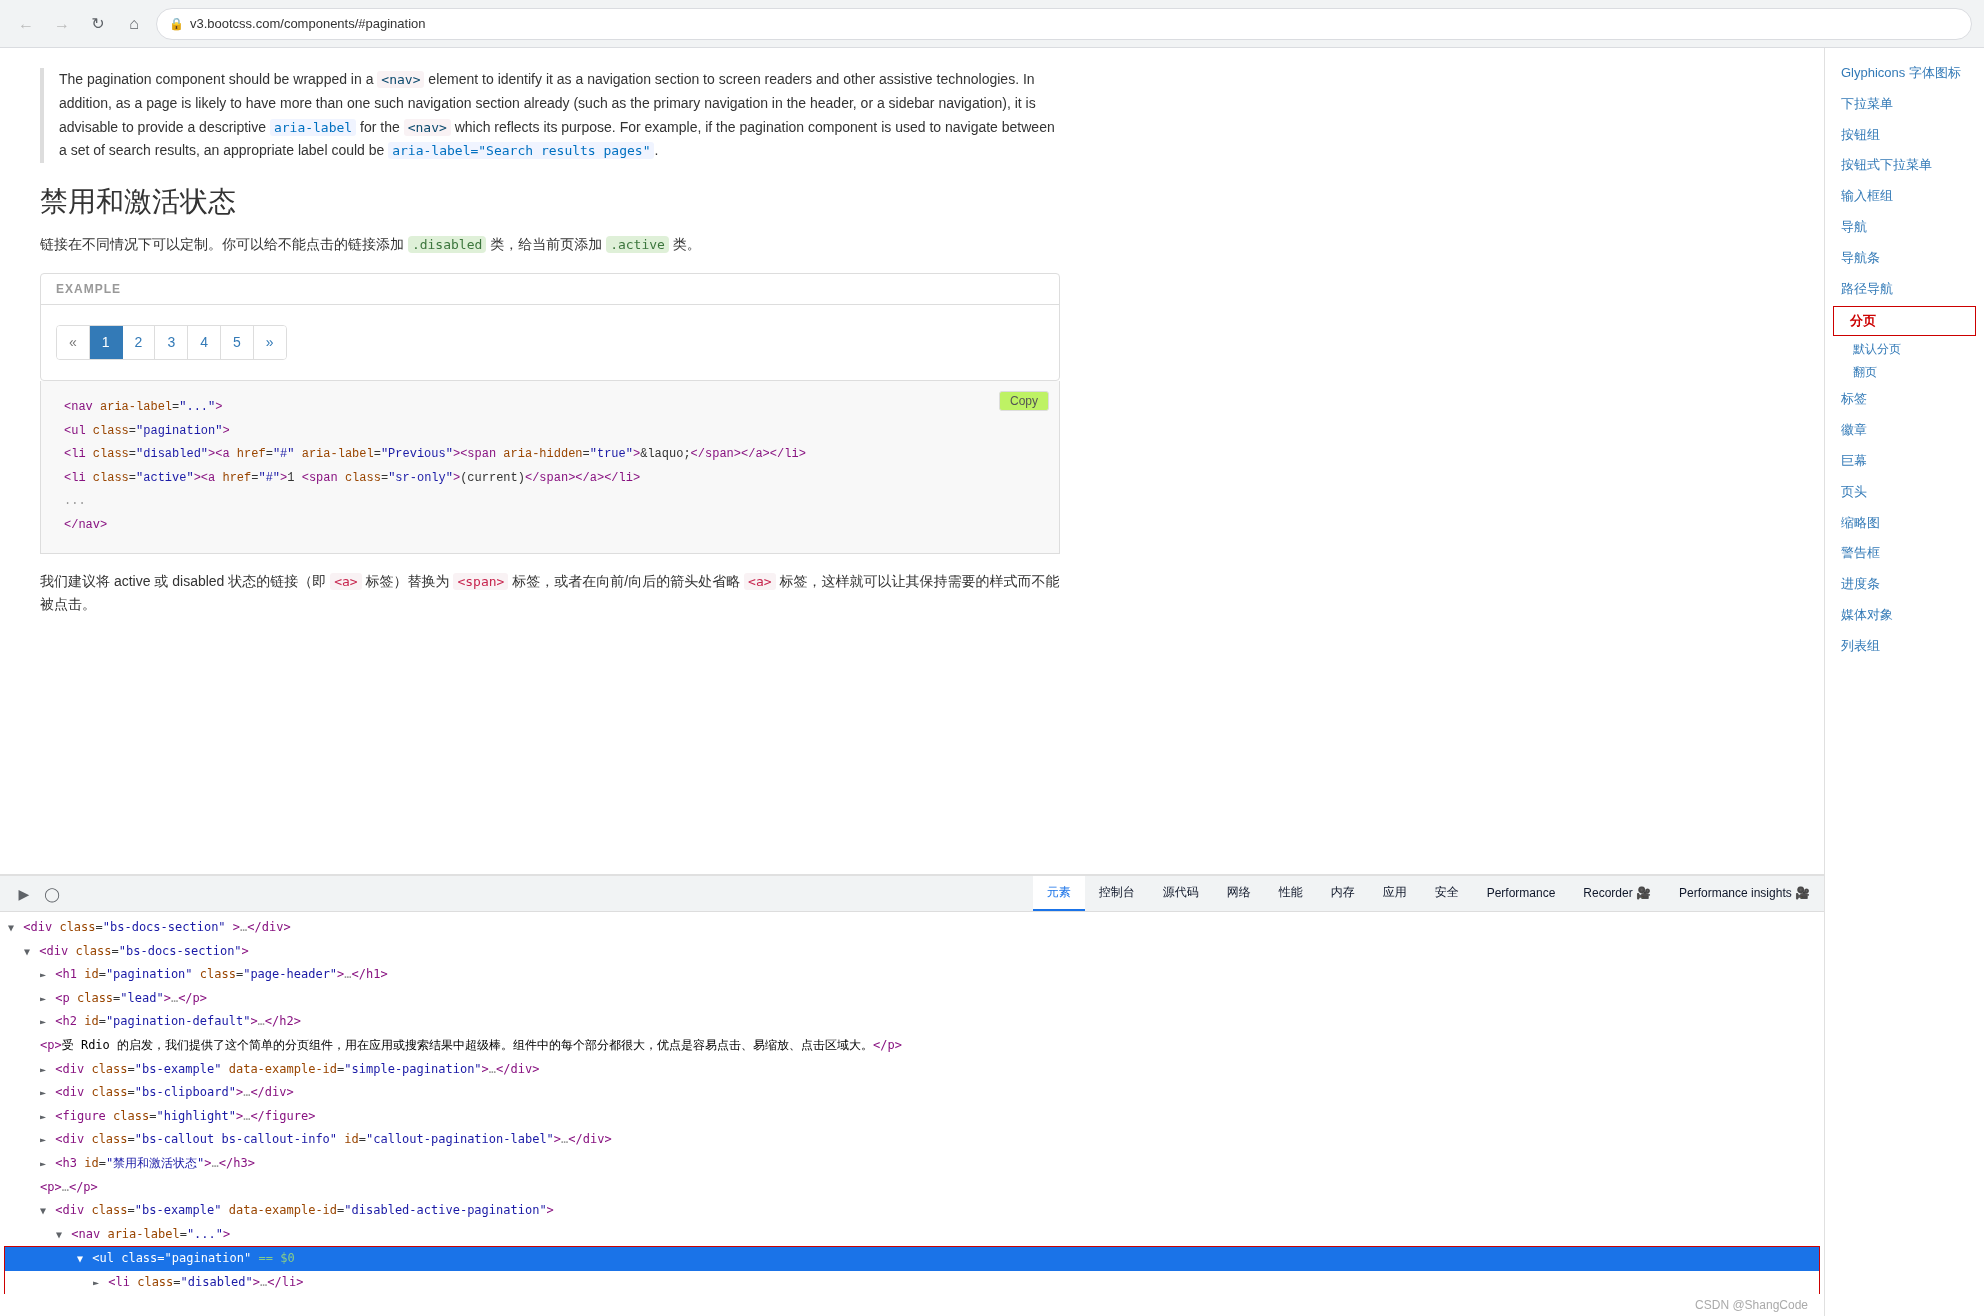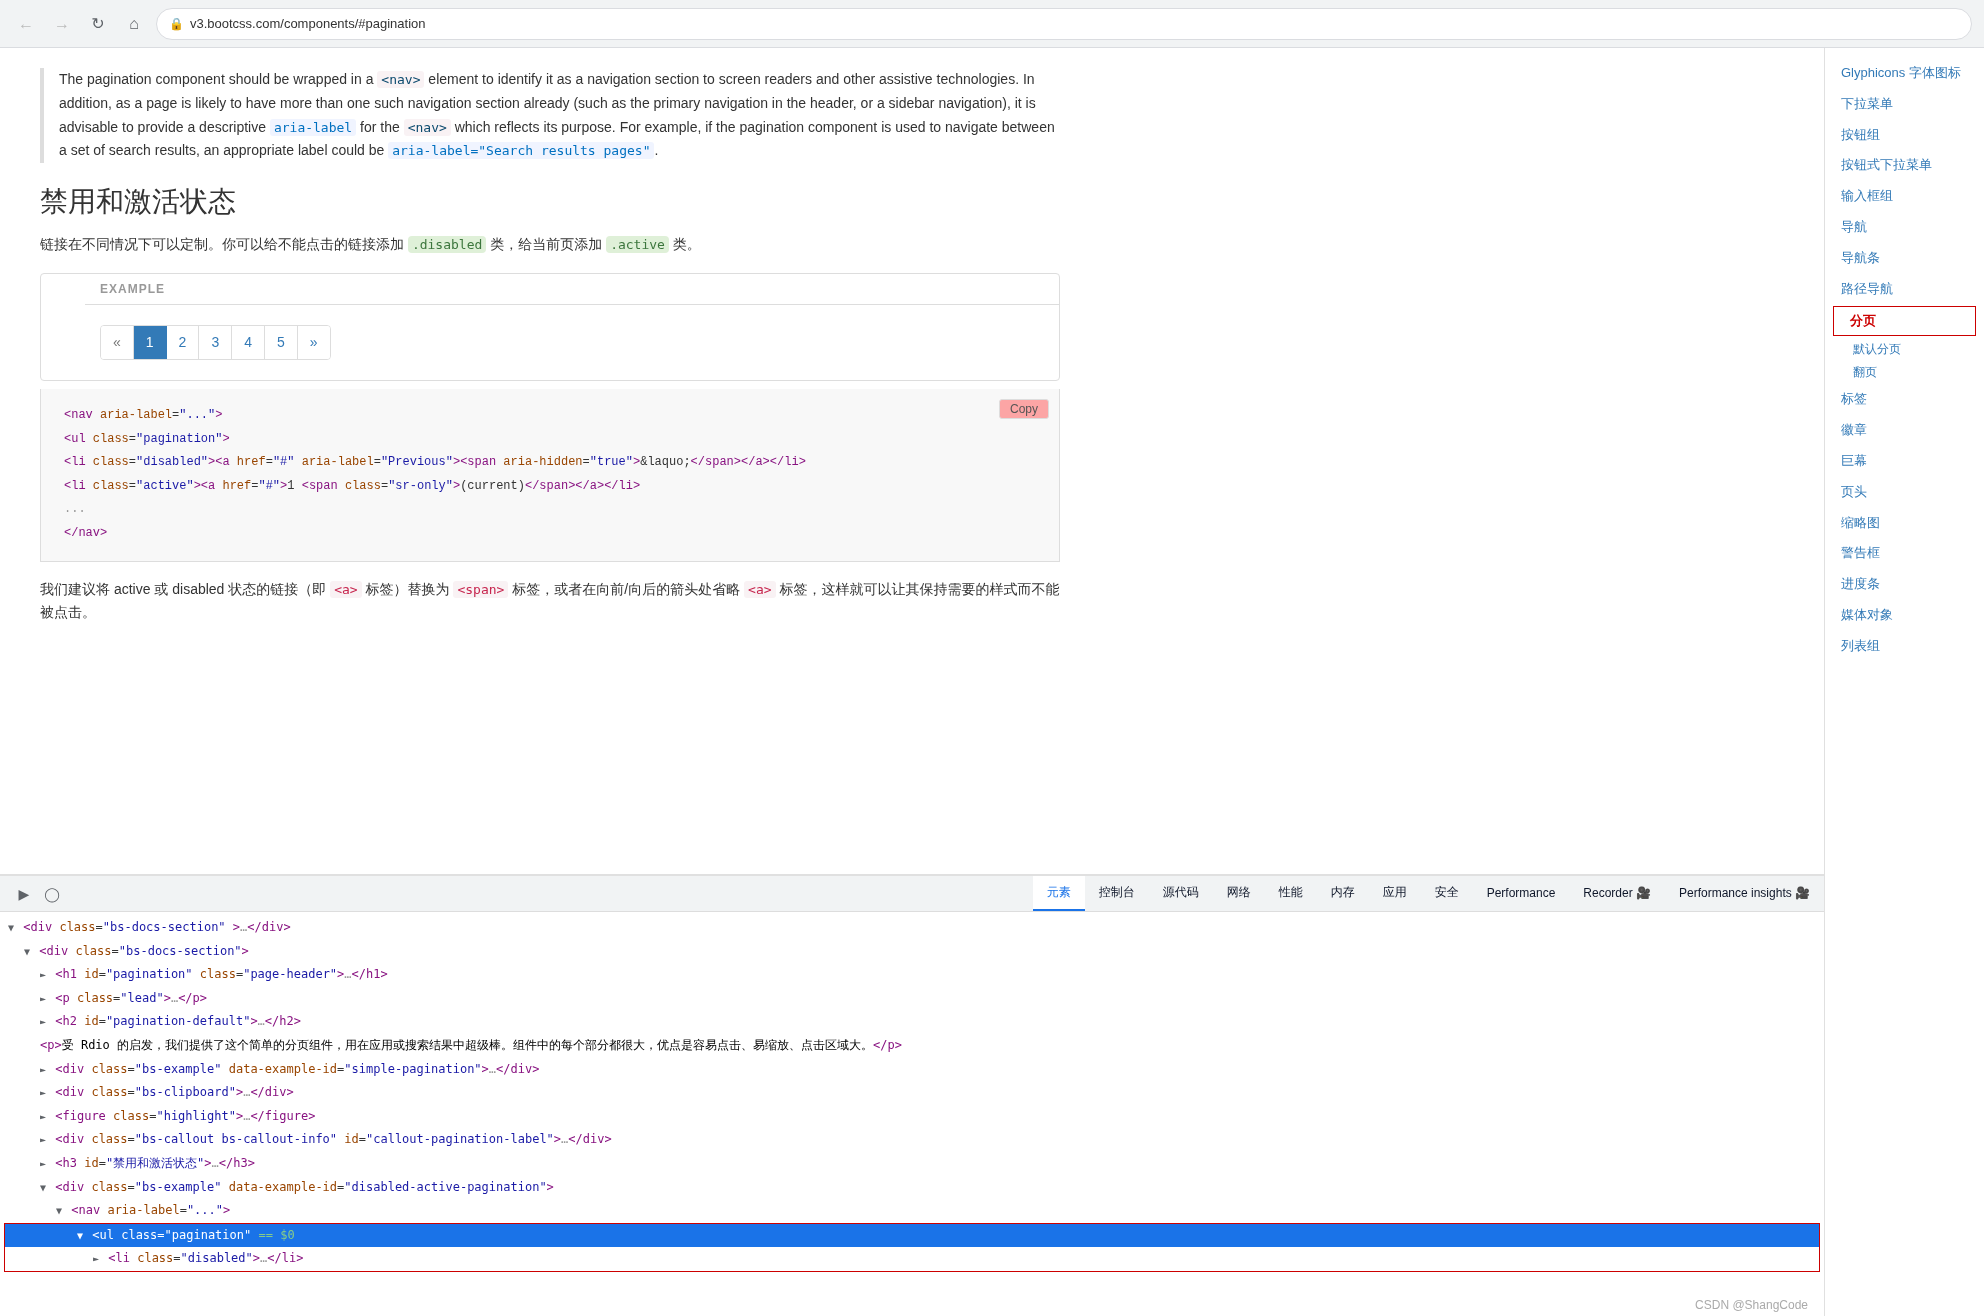--- a/index.html
+++ b/index.html
@@ -102,22 +102,21 @@
       padding: 1px 4px;
       border-radius: 4px;
     }
     .code-green { color: #3c763d; background: #dff0d8; }
     .code-red { color: #c7254e; background: #f9f2f4; }
 
     
     .example-box {
       border: 1px solid #ddd;
       border-radius: 4px;
-      margin-bottom: 8px;
-      padding-left: 44px;
+      margin-bottom: 0;
     }
     .example-label {
       font-size: 12px;
       font-weight: bold;
       color: #999;
       padding: 8px 15px;
       letter-spacing: 1px;
       border-bottom: 1px solid #ddd;
     }
     .example-content {
@@ -152,21 +151,21 @@
       background: #f8f8f8;
       border: 1px solid #ddd;
       border-top: none;
       position: relative;
       padding: 15px 15px;
     }
     .copy-btn {
       position: absolute;
       top: 10px;
       right: 10px;
-      background: #fca5a5;
+      background: #bef264;
       border: 1px solid #ddd;
       border-radius: 3px;
       padding: 2px 10px;
       font-size: 12px;
       cursor: pointer;
       color: #555;
     }
     .code-block {
       font-family: 'Courier New', monospace;
       font-size: 12px;
@@ -436,20 +435,23 @@
           <span class="triangle">►</span>
           <span class="tag-name">&lt;figure</span> <span class="attr-n">class</span>=<span class="attr-v">"highlight"</span><span class="tag-name">&gt;</span><span class="dim">…</span><span class="tag-name">&lt;/figure&gt;</span>
         </div>
         <div class="dom-line" style="padding-left:40px">
           <span class="triangle">►</span>
           <span class="tag-name">&lt;div</span> <span class="attr-n">class</span>=<span class="attr-v">"bs-callout bs-callout-info"</span> <span class="attr-n">id</span>=<span class="attr-v">"callout-pagination-label"</span><span class="tag-name">&gt;</span><span class="dim">…</span><span class="tag-name">&lt;/div&gt;</span>
         </div>
         <div class="dom-line" style="padding-left:40px">
           <span class="triangle">►</span>
           <span class="tag-name">&lt;h3</span> <span class="attr-n">id</span>=<span class="attr-v">"禁用和激活状态"</span><span class="tag-name">&gt;</span><span class="dim">…</span><span class="tag-name">&lt;/h3&gt;</span>
+        </div>
+        <div class="dom-line" style="padding-left:40px">
+          <span class="tag-name">&lt;p&gt;</span><span class="dim">…</span><span class="tag-name">&lt;/p&gt;</span>
         </div>
         <div class="dom-line" style="padding-left:40px">
           <span class="triangle">▼</span>
           <span class="tag-name">&lt;div</span> <span class="attr-n">class</span>=<span class="attr-v">"bs-example"</span> <span class="attr-n">data-example-id</span>=<span class="attr-v">"disabled-active-pagination"</span><span class="tag-name">&gt;</span>
         </div>
         <div class="dom-line" style="padding-left:56px">
           <span class="triangle">▼</span>
           <span class="tag-name">&lt;nav</span> <span class="attr-n">aria-label</span>=<span class="attr-v">"..."</span><span class="tag-name">&gt;</span>
         </div>
 

